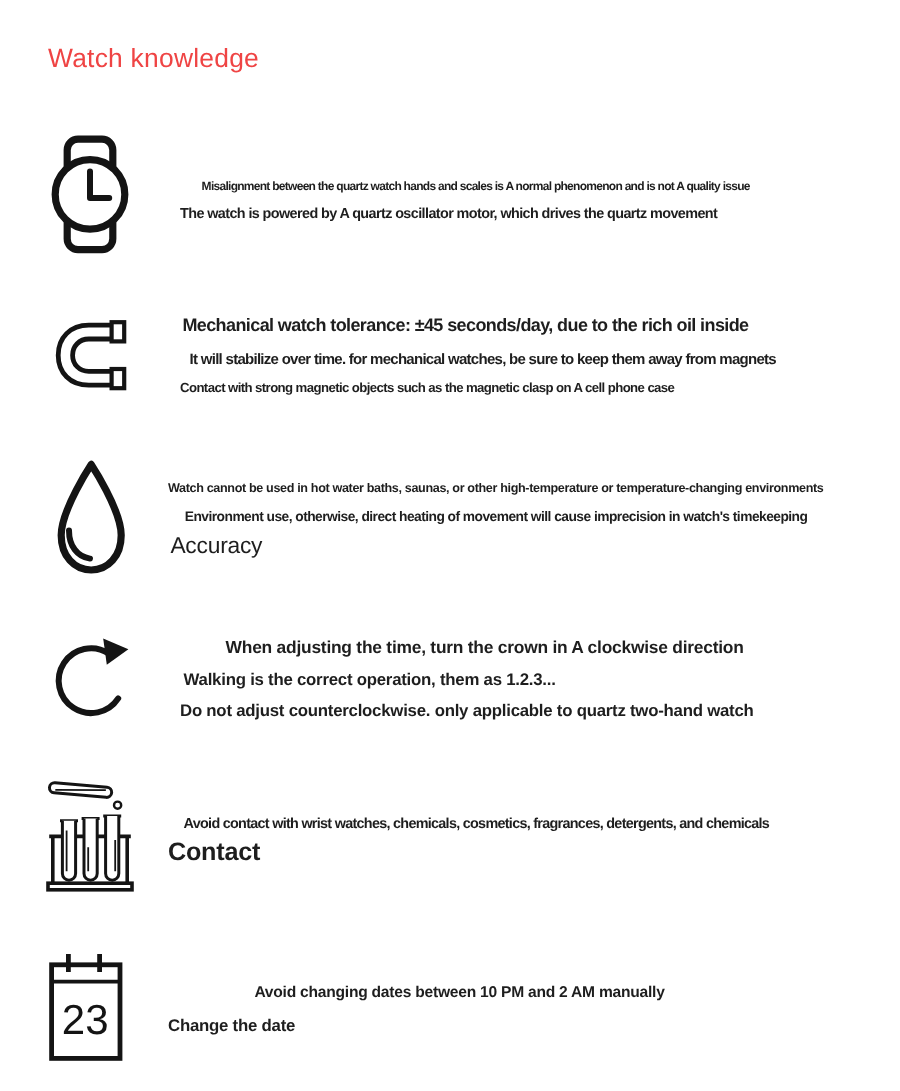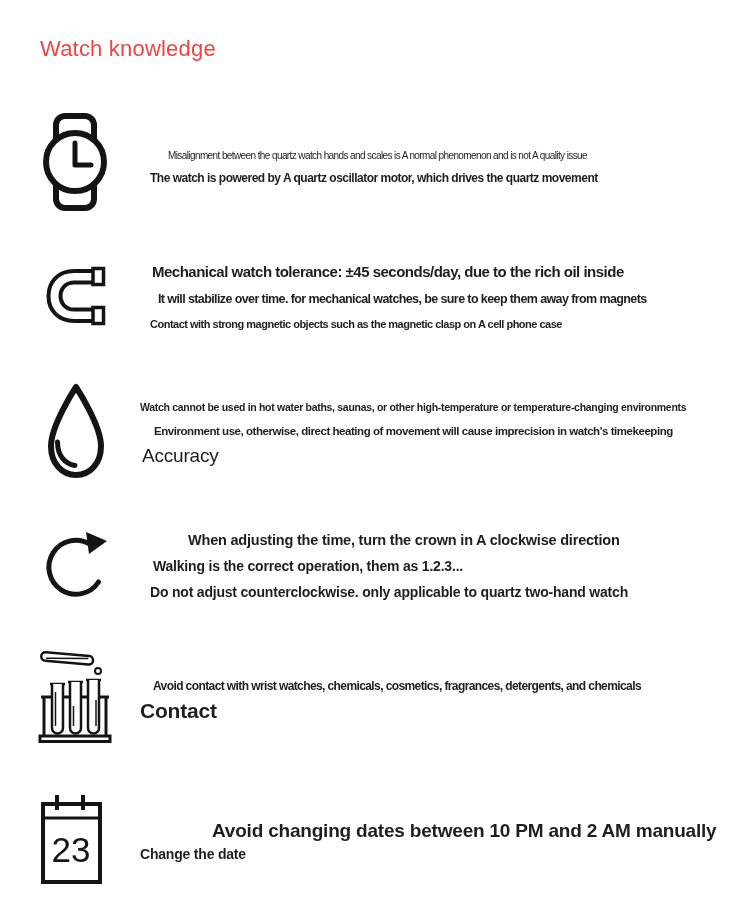--- a/index.html
+++ b/index.html
@@ -5,21 +5,21 @@
   html,body{margin:0;padding:0}
   body{
     width:750px;height:909px;background:#ffffff;position:relative;overflow:hidden;
     font-family:"Liberation Sans",sans-serif;color:#1e1e1e;
   }
   .abs{position:absolute;white-space:nowrap;line-height:1.15}
   
   #page-title{left:40px;top:36px;font-size:22px;font-weight:400;letter-spacing:.2px;color:#ef4444}
   
   #icon-watch{left:42px;top:112px}
-  #s1l1{left:168px;top:150px;font-size:10px;font-weight:400;letter-spacing:-.6px}
+  #s1l1{left:168px;top:150px;font-size:10px;font-weight:700;letter-spacing:-.6px}
   #s1l2{left:150px;top:172px;font-size:12px;font-weight:700;letter-spacing:-.5px}
   
   #icon-magnet{left:44px;top:266px}
   #s2l1{left:152px;top:263px;font-size:15px;font-weight:700;letter-spacing:-.5px}
   #s2l2{left:158px;top:292px;font-size:12.5px;font-weight:700;letter-spacing:-.6px}
   #s2l3{left:150px;top:318px;font-size:11px;font-weight:600;letter-spacing:-.5px}
   
   #icon-drop{left:44px;top:382px}
   #s3l1{left:140px;top:401px;font-size:10.5px;font-weight:700;letter-spacing:-.3px}
   #s3l2{left:154px;top:425px;font-size:11.5px;font-weight:700;letter-spacing:-.45px}
@@ -28,21 +28,21 @@
   #icon-rotate{left:44px;top:526px}
   #s4l1{left:188px;top:532px;font-size:14.5px;font-weight:700;letter-spacing:-.2px}
   #s4l2{left:153px;top:558px;font-size:14px;font-weight:700;letter-spacing:-.2px}
   #s4l3{left:150px;top:584px;font-size:14px;font-weight:700;letter-spacing:-.2px}
   
   #icon-tubes{left:38px;top:648px}
   #s5l1{left:153px;top:680px;font-size:12px;font-weight:700;letter-spacing:-.6px}
   #s5l2{left:140px;top:699px;font-size:21px;font-weight:700;letter-spacing:-.2px}
   
   #icon-calendar{left:40px;top:793px}
-  #s6l1{left:212px;top:820px;font-size:19px;font-weight:700;letter-spacing:-.2px}
+  #s6l1{left:212px;top:820px;font-size:13px;font-weight:700;letter-spacing:-.2px}
   #s6l2{left:140px;top:846px;font-size:14px;font-weight:700;letter-spacing:-.2px}
   svg{display:block}
 </style>
 </head>
 <body>
 
 <h1 id="page-title" class="abs" style="margin:0">Watch knowledge</h1>
 
 <section>
   <svg id="icon-watch" class="abs" width="66" height="100" viewBox="0 0 66 100" fill="none">

